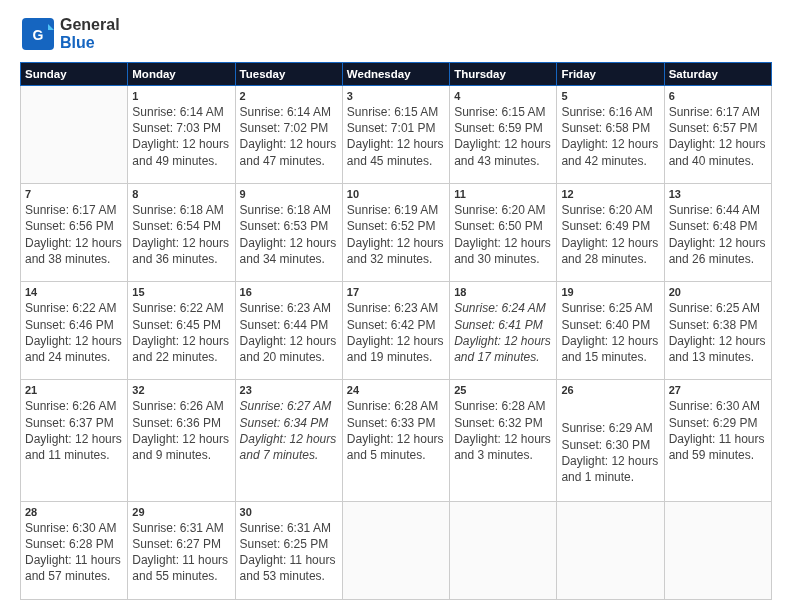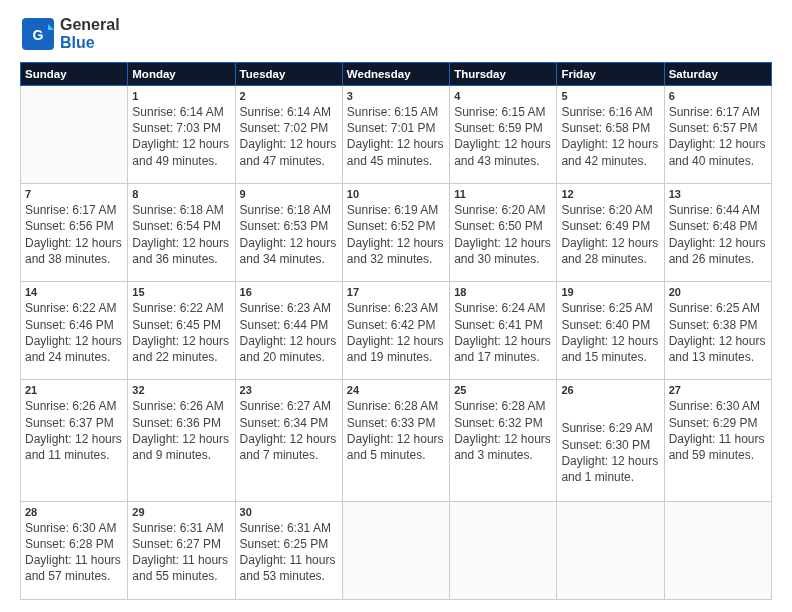--- a/index.html
+++ b/index.html
@@ -243,21 +243,21 @@
           </td>
           <td>
             <div class="day-num">17</div>
             <div class="day-info" style="white-space: pre-line;">Sunrise: 6:23 AM
 Sunset: 6:42 PM
 Daylight: 12 hours
 and 19 minutes.</div>
           </td>
           <td>
             <div class="day-num">18</div>
-            <div class="day-info" style="white-space: pre-line;">Sunrise: 6:24 AM
+            <div class="day-info" style="white-space: pre-line; font-style: italic;">Sunrise: 6:24 AM
 Sunset: 6:41 PM
 Daylight: 12 hours
 and 17 minutes.</div>
           </td>
           <td>
             <div class="day-num">19</div>
             <div class="day-info" style="white-space: pre-line;">Sunrise: 6:25 AM
 Sunset: 6:40 PM
 Daylight: 12 hours
 and 15 minutes.</div>
@@ -280,21 +280,21 @@
           </td>
           <td>
             <div class="day-num">32</div>
             <div class="day-info" style="white-space: pre-line;">Sunrise: 6:26 AM
 Sunset: 6:36 PM
 Daylight: 12 hours
 and 9 minutes.</div>
           </td>
           <td>
             <div class="day-num">23</div>
-            <div class="day-info" style="white-space: pre-line;">Sunrise: 6:27 AM
+            <div class="day-info" style="white-space: pre-line; font-style: italic;">Sunrise: 6:27 AM
 Sunset: 6:34 PM
 Daylight: 12 hours
 and 7 minutes.</div>
           </td>
           <td>
             <div class="day-num">24</div>
             <div class="day-info" style="white-space: pre-line;">Sunrise: 6:28 AM
 Sunset: 6:33 PM
 Daylight: 12 hours
 and 5 minutes.</div>

